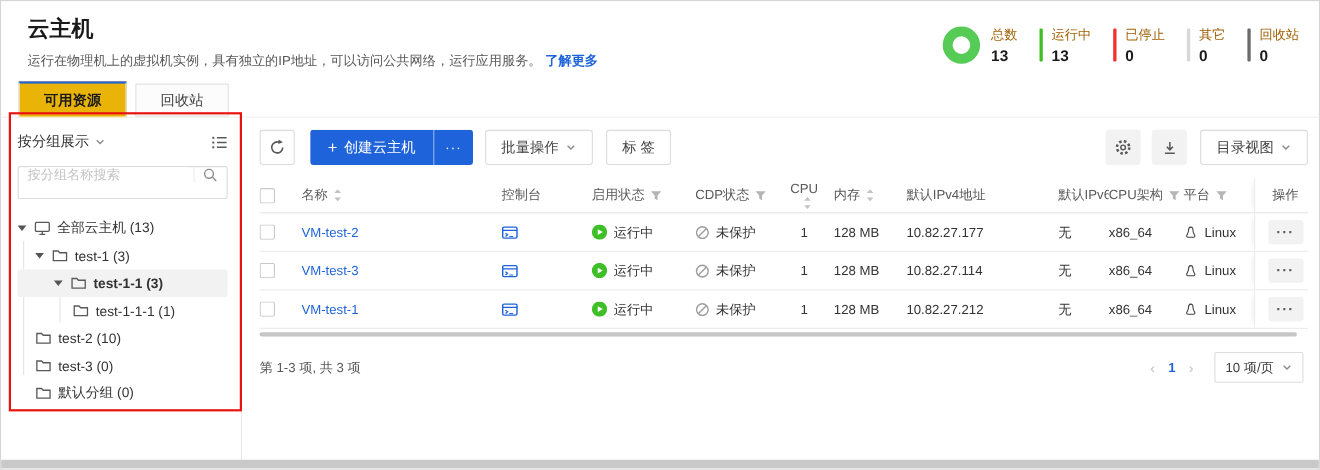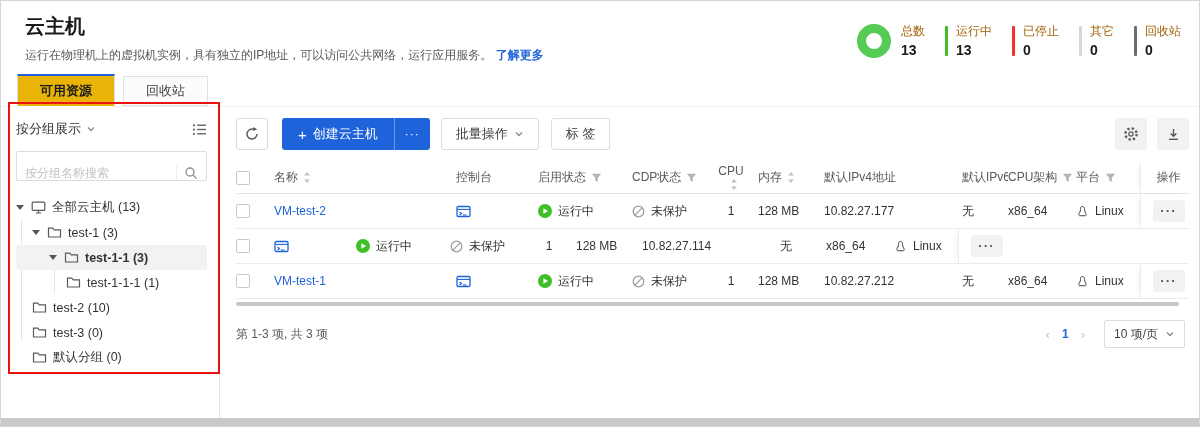--- a/index.html
+++ b/index.html
@@ -41,21 +41,21 @@
   .main { flex: 1; min-width: 0; padding: 11px 10px 0 16px; }
 
   .annotation-box { position: absolute; left: 7px; top: 101px; width: 212px; height: 272px; border: 2px solid #e8130f; pointer-events: none; z-index: 9; }
 
   
   .group-row { display: flex; align-items: center; color: #333; font-size: 13px; }
   .group-row .chev { margin-left: 5px; color: #8a8a8a; display: inline-flex; }
   .group-row .spacer { flex: 1; }
   .icon-btn-plain { color: #595959; display: inline-flex; cursor: pointer; }
 
-  .side-search { margin-top: 13px; height: 30px; border: 1px solid #dcdcdc; border-radius: 2px; display: flex; align-items: flex-end; padding: 0 8px; background: #fff; }
+  .side-search { margin-top: 13px; height: 30px; border: 1px solid #dcdcdc; border-radius: 2px; display: flex; align-items: flex-start; padding: 0 8px; background: #fff; }
   .side-search input { flex: 1; border: 0; outline: 0; font-size: 12px; min-width: 0; font-family: inherit; color: #333; }
   .side-search input::placeholder { color: #c3c3c3; }
   .side-search .vdiv { width: 1px; height: 14px; background: #ececec; margin: 0 7px 0 4px; }
 
   .tree { margin-top: 14px; position: relative; font-size: 12.5px; }
   .tree-row { display: flex; align-items: center; height: 25px; cursor: pointer; white-space: nowrap; position: relative; border-radius: 2px; }
   .tree-row .caret { width: 0; height: 0; border-left: 4px solid transparent; border-right: 4px solid transparent; border-top: 5px solid #555; margin-right: 7px; flex: none; }
   .tree-row .node-icon { display: inline-flex; margin-right: 6px; color: #595959; flex: none; }
   .tree-row.selected { background: #f2f2f2; font-weight: bold; }
   .ind-1 { padding-left: 16px; }
@@ -324,20 +324,28 @@
           </span>
         </button>
         <button class="btn-gray" style="margin-left:10px">
           <span>
             <svg width="15" height="15" viewBox="0 0 15 15">
                 <path d="M7.5 2 V9 M4.7 6.4 L7.5 9.2 L10.3 6.4" fill="none" stroke="currentColor" stroke-width="1.4"></path>
                 <path d="M3 12.3 H12" stroke="currentColor" stroke-width="1.4"></path>
               </svg>
           </span>
         </button>
+        <button class="btn" style="margin-left:12px">
+          <span>目录视图</span>
+          <span class="chev">
+            <svg width="10" height="10" viewBox="0 0 10 10">
+                <path d="M2 3.5 L5 6.5 L8 3.5" stroke="currentColor" stroke-width="1.3" fill="none"></path>
+              </svg>
+          </span>
+        </button>
       </div>
 
       <div class="table">
         <div class="t-head">
           <div class="cell col-check">
               <span class="checkbox"></span>
             </div>
           <div class="cell col-name">
             <span>名称</span>
             <span class="sort-icon">
@@ -470,20 +478,23 @@
             <span>Linux</span>
           </div>
           <div class="cell col-action">
               <button class="more-btn">···</button>
             </div>
         </div>
 
         <div class="t-row">
           <div class="cell col-check">
               <span class="checkbox"></span>
+            </div>
+          <div class="cell col-name">
+              <span class="link">VM-test-3</span>
             </div>
           <div class="cell col-console">
             <span class="icon-btn-plain" style="color:#1f63da">
               <svg width="15" height="15" viewBox="0 0 15 15">
                   <rect x="1" y="2.5" width="13" height="10" rx="1.3" fill="none" stroke="currentColor" stroke-width="1.3"></rect>
                   <path d="M1 5.4 H14" stroke="currentColor" stroke-width="1.1"></path>
                   <path d="M3.5 8 L5.5 9.5 L3.5 11" fill="none" stroke="currentColor" stroke-width="1.1"></path>
                   <path d="M7 11 H10.5" stroke="currentColor" stroke-width="1.1"></path>
                 </svg>
             </span>

